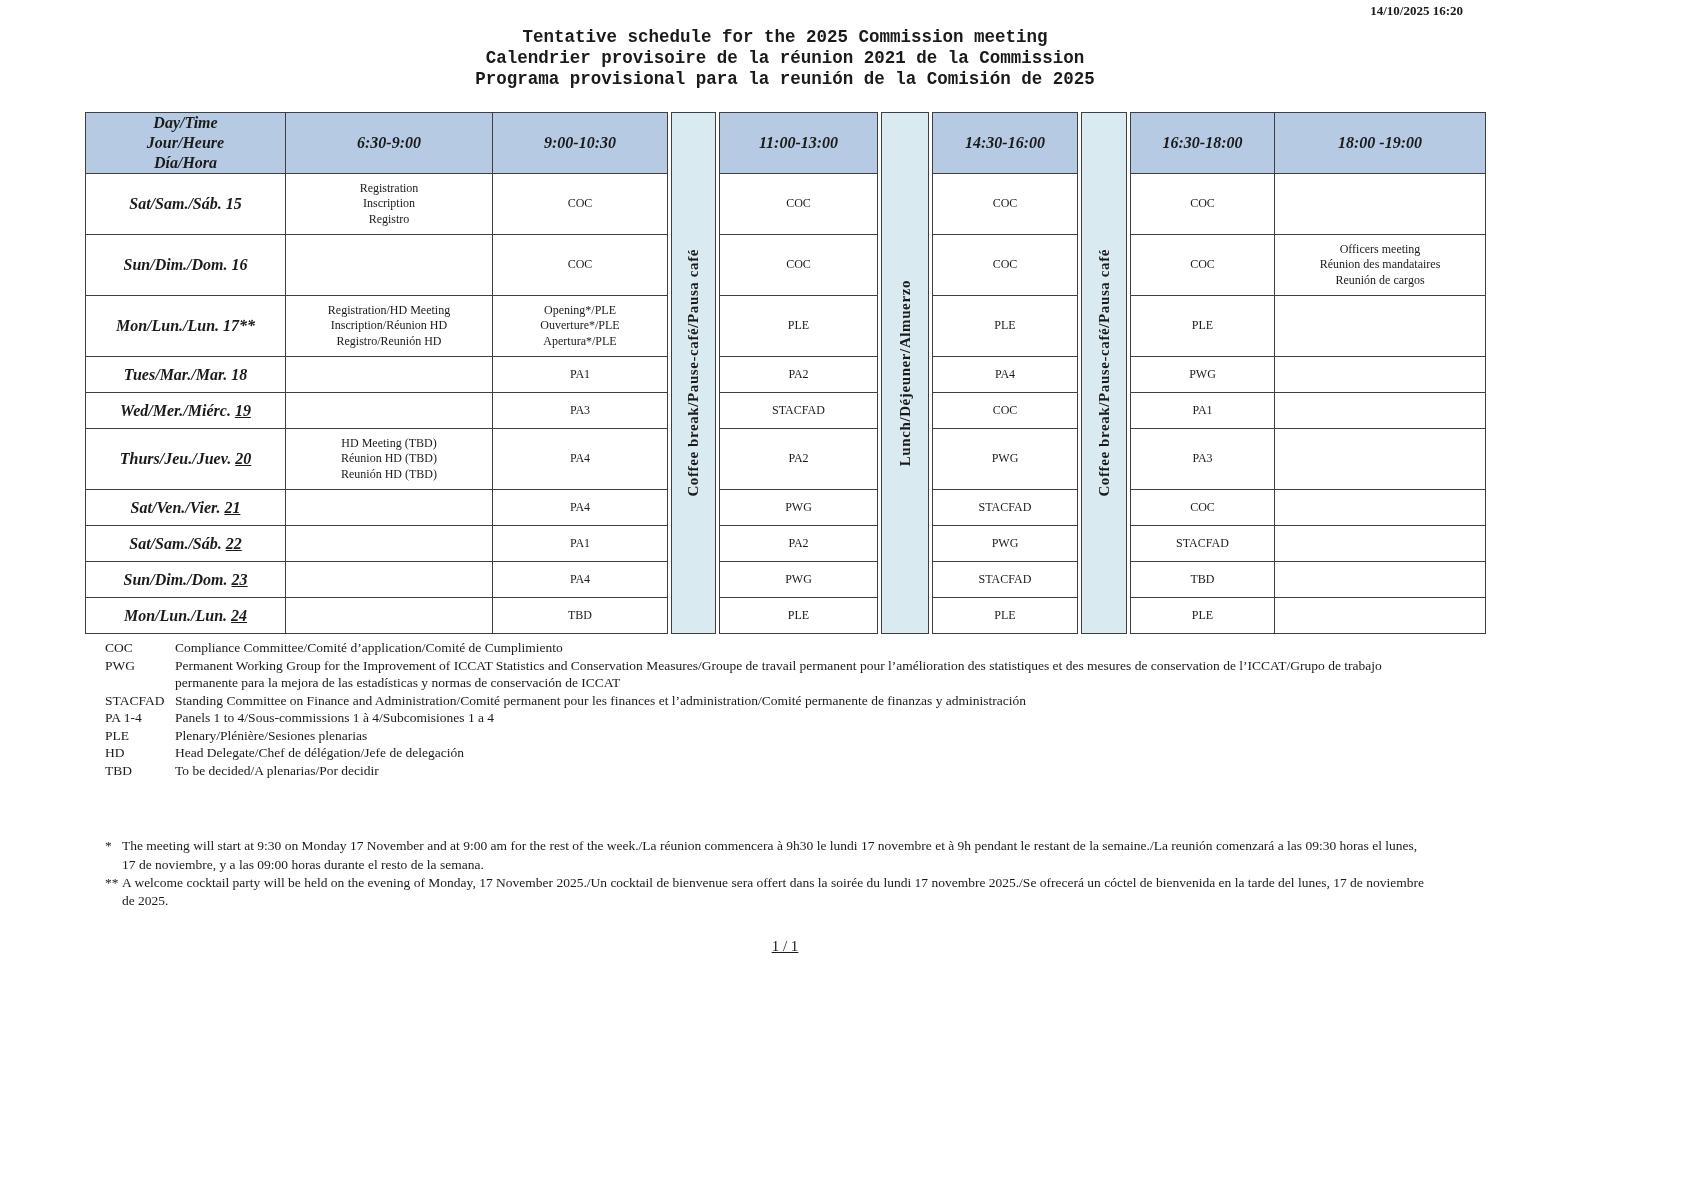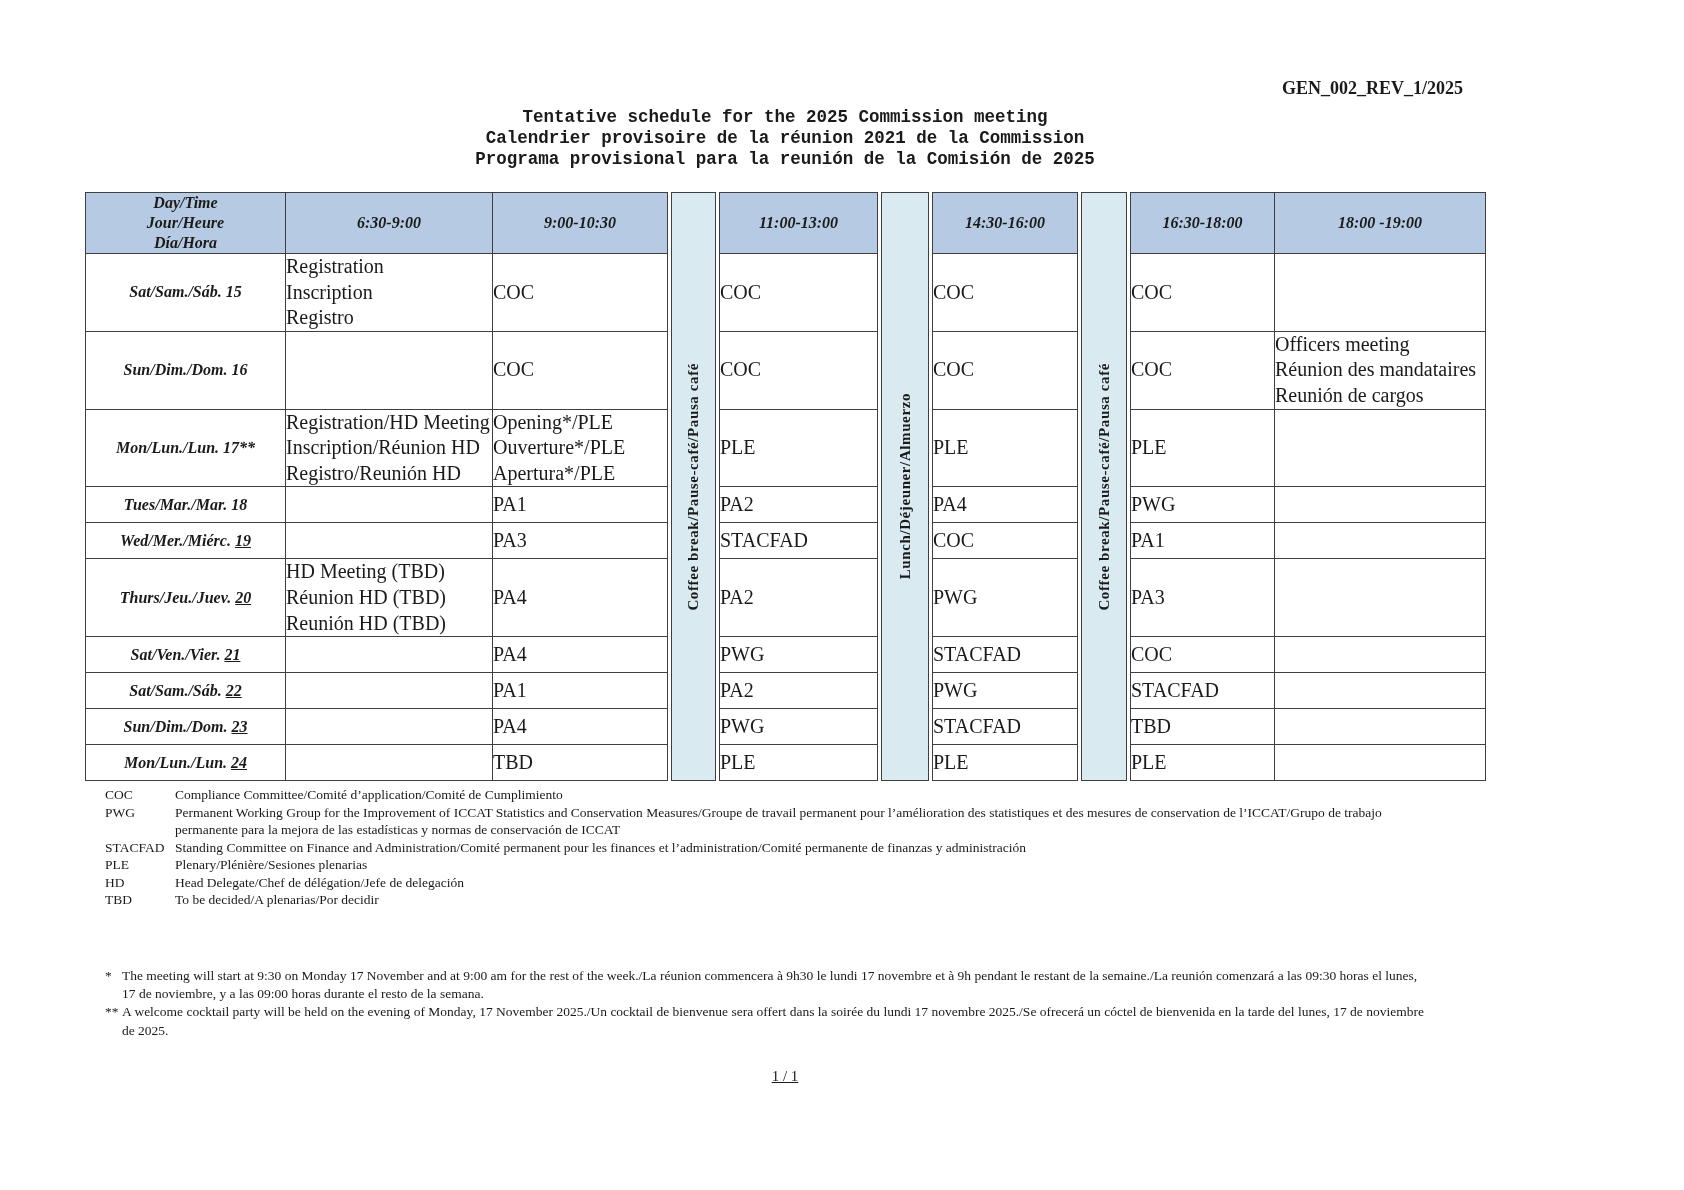--- a/index.html
+++ b/index.html
@@ -67,22 +67,22 @@
   td.day-cell{
     border:1.5px solid var(--border);
     font-weight:bold;
     font-style:italic;
     font-size:16px;
     text-align:center;
     vertical-align:middle;
   }
   td.slot-cell{
     border:1.5px solid var(--border);
-    font-size:20px;
-    text-align:left;
+    font-size:12px;
+    text-align:center;
     vertical-align:middle;
     white-space:pre-line;
     line-height:1.28;
   }
   td.spacer{
     border:none;
     background:#ffffff;
     padding:0;
   }
   td.strip{
@@ -127,21 +127,21 @@
     text-align:center;
     font-size:15px;
     text-decoration:underline;
   }
 </style>
 </head>
 <body>
 
 <div class="content">
 
-  <div class="doc-ref">GEN_002_REV_1/2025</div>
+  <div class="doc-datetime">14/10/2025 16:20</div>
 
   <div class="titles">
     <div>Tentative schedule for the 2025 Commission meeting</div>
     <div>Calendrier provisoire de la réunion 2021 de la Commission</div>
     <div>Programa provisional para la reunión de la Comisión de 2025</div>
   </div>
 
   <table class="schedule">
     <colgroup>
       <col style="width:200px">
@@ -306,20 +306,24 @@
       <div class="legend-row">
         <div class="legend-abbr">PWG</div>
         <div class="legend-def">Permanent Working Group for the Improvement of ICCAT Statistics and Conservation Measures/Groupe de travail permanent pour l’amélioration des statistiques et des mesures de conservation de l’ICCAT/Grupo de trabajo
 permanente para la mejora de las estadísticas y normas de conservación de ICCAT</div>
       </div>
       <div class="legend-row">
         <div class="legend-abbr">STACFAD</div>
         <div class="legend-def">Standing Committee on Finance and Administration/Comité permanent pour les finances et l’administration/Comité permanente de finanzas y administración</div>
       </div>
       <div class="legend-row">
+        <div class="legend-abbr">PA 1-4</div>
+        <div class="legend-def">Panels 1 to 4/Sous-commissions 1 à 4/Subcomisiones 1 a 4</div>
+      </div>
+      <div class="legend-row">
         <div class="legend-abbr">PLE</div>
         <div class="legend-def">Plenary/Plénière/Sesiones plenarias</div>
       </div>
       <div class="legend-row">
         <div class="legend-abbr">HD</div>
         <div class="legend-def">Head Delegate/Chef de délégation/Jefe de delegación</div>
       </div>
       <div class="legend-row">
         <div class="legend-abbr">TBD</div>
         <div class="legend-def">To be decided/A plenarias/Por decidir</div>

